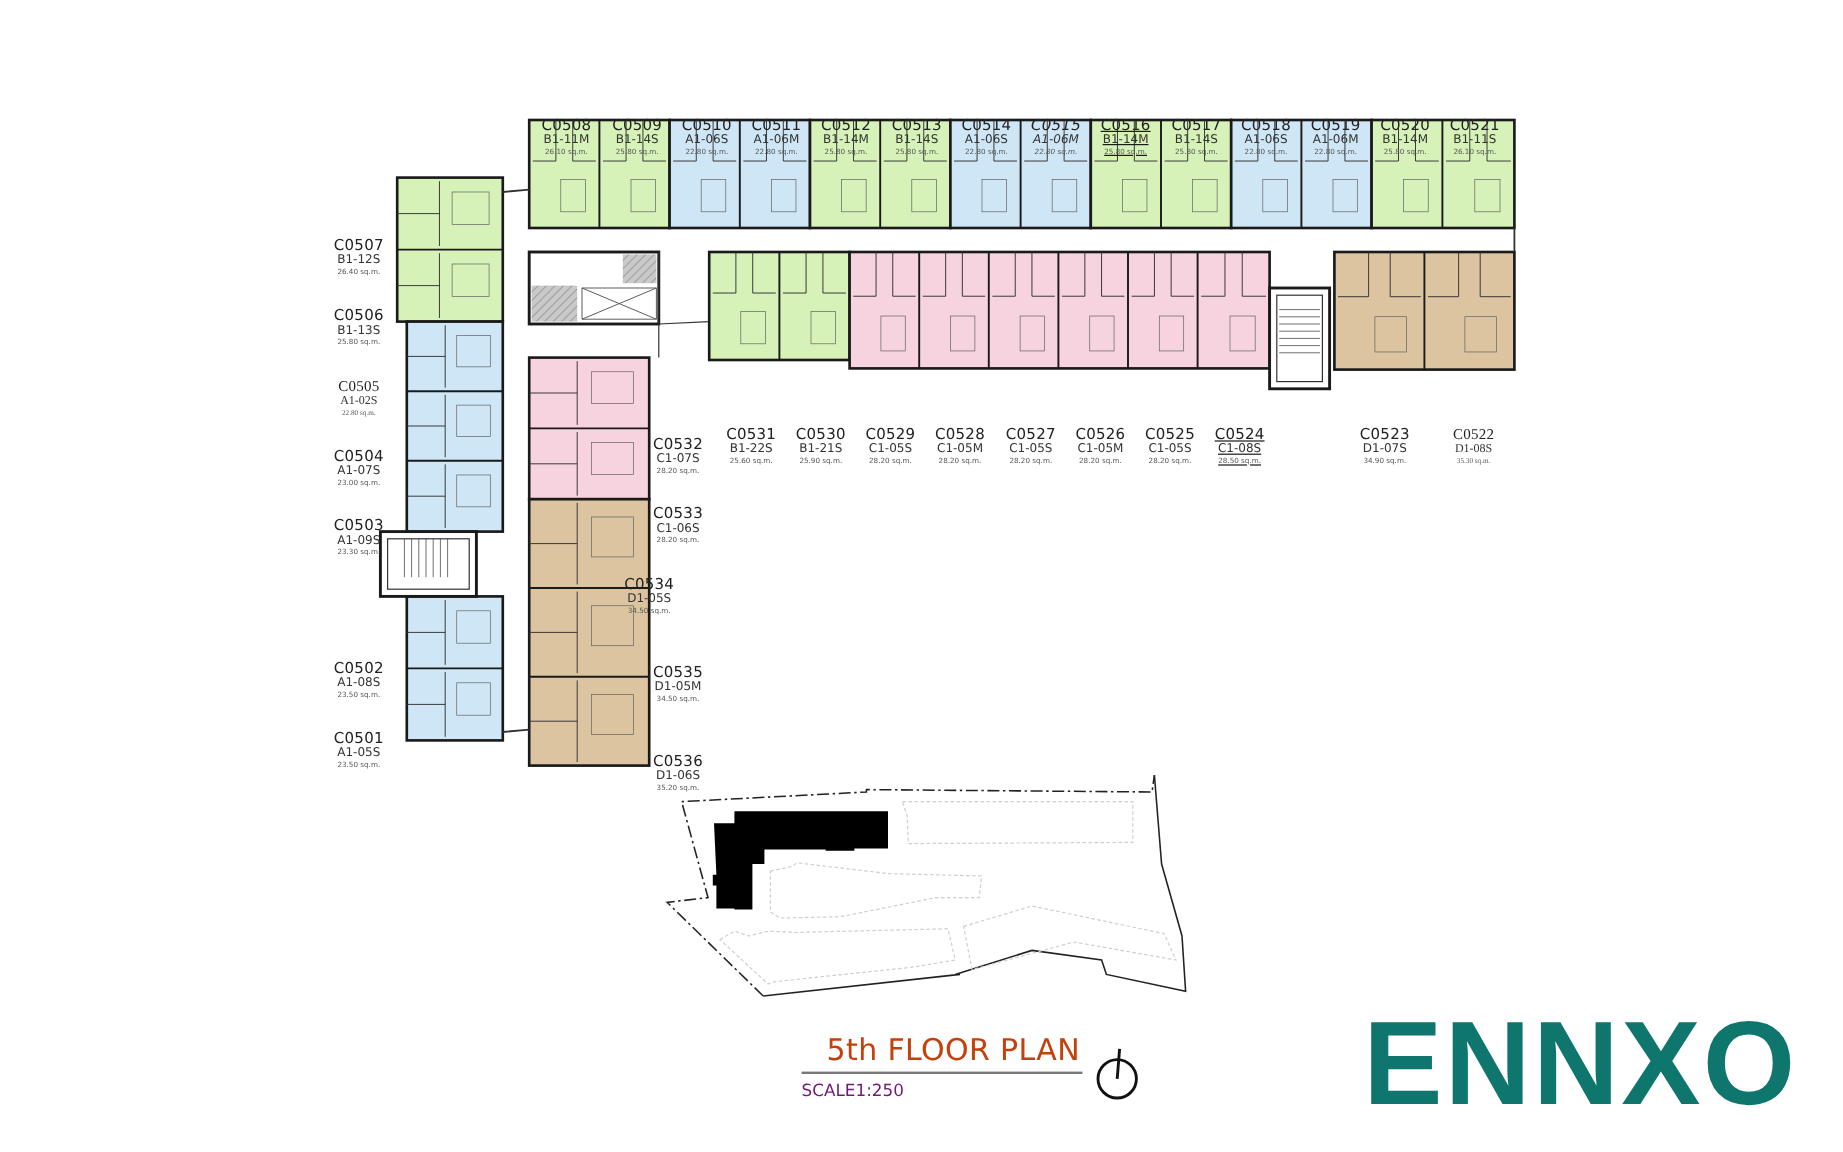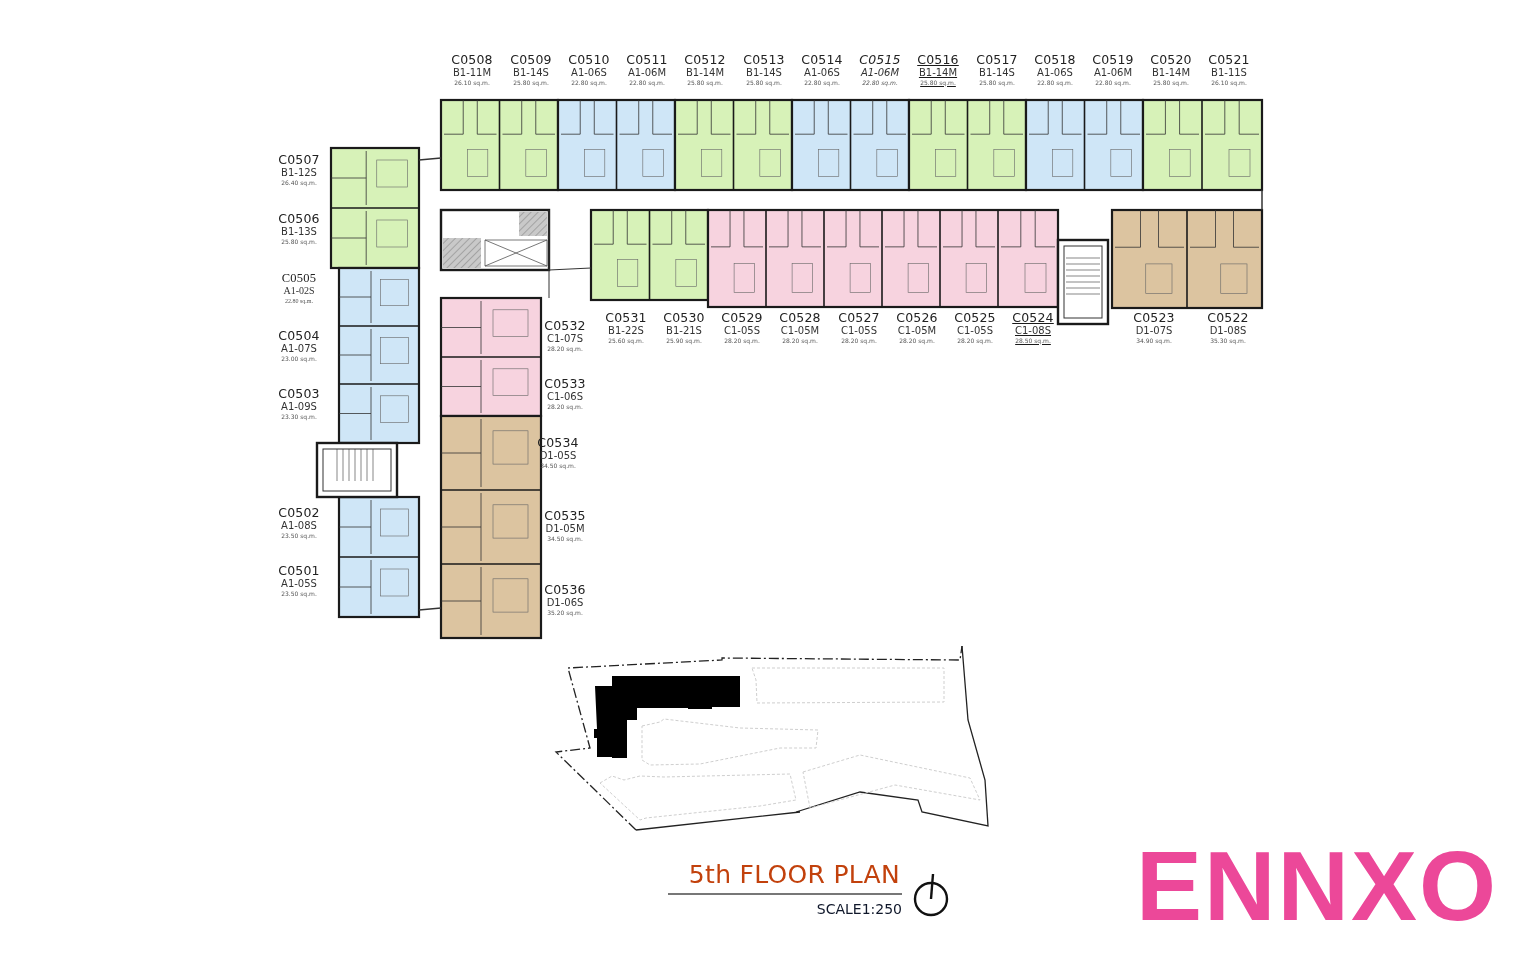--- a/index.html
+++ b/index.html
@@ -1,27 +1,27 @@
 <!DOCTYPE html>
 <html><head>
 <meta charset="utf-8">
 <style>
   html, body { margin:0; padding:0; background:#ffffff; }
   body { width:1536px; height:960px; position:relative; overflow:hidden; font-family:"DejaVu Sans", sans-serif; color:#1a1a1a; }
   #plan { position:absolute; left:0; top:0; width:1536px; height:960px; }
   .lbl { position:absolute; text-align:center; line-height:1; white-space:nowrap; }
-  .lbl .code { font-size:12.5px; letter-spacing:0.2px; color:#222; display:block; }
+  .lbl .code { font-size:12.5px; letter-spacing:0.2px; color:#222; display:block;margin-top:44px; }
   .lbl .type { font-size:10px; color:#333; display:block; margin-top:1px; }
   .lbl .area { font-size:6px; color:#555; display:block; margin-top:2px; }
   .title-block { position:absolute; left:668px; top:862px; width:234px; }
   .title-block .title { font-size:25px; color:#c2410c; text-align:right; padding-right:2px; letter-spacing:0.3px; line-height:1; }
   .title-block .rule { height:2px; background:#777; margin-top:6px; }
-  .title-block .scale-row { display:flex; justify-content:flex-end; margin-top:6px; font-size:14px; color:#0f172a; }
+  .title-block .scale-row { display:flex; justify-content:flex-start; margin-top:6px; font-size:14px; color:#701a75; }
   .north { position:absolute; left:912px; top:870px; width:40px; height:50px; }
-  .watermark { position:absolute; left:1136px; top:836px; font-family:"Liberation Sans", sans-serif; font-weight:bold; font-size:99px; letter-spacing:2px; color:#ec4899; line-height:1; }
+  .watermark { position:absolute; left:1136px; top:836px; font-family:"Liberation Sans", sans-serif; font-weight:bold; font-size:99px; letter-spacing:2px; color:#0f766e; line-height:1; }
 </style>
 </head>
 <body>
 
 <svg id="plan" viewBox="0 0 1536 960" xmlns="http://www.w3.org/2000/svg">
   <defs>
     <pattern id="hatch" width="5" height="5" patternUnits="userSpaceOnUse" patternTransform="rotate(45)">
       <rect width="5" height="5" fill="#c9c9c9"></rect>
       <line x1="0" y1="0" x2="0" y2="5" stroke="#8a8a8a" stroke-width="1.2"></line>
     </pattern>
@@ -313,21 +313,21 @@
     <div class="lbl" style="left: 1141px; top: 54px; width: 60px;">
       <span class="code">C0520</span>
       <span class="type">B1-14M</span>
       <span class="area">25.80 sq.m.</span>
     </div>
     <div class="lbl" style="left: 1199px; top: 54px; width: 60px;">
       <span class="code">C0521</span>
       <span class="type">B1-11S</span>
       <span class="area">26.10 sq.m.</span>
     </div>
-    <div class="lbl" style="left: 1198px; top: 312px; width: 60px;">
+    <div class="lbl" style="left: 1198px; top: 312px; width: 60px; font-family: Liberation Serif, serif;">
       <span class="code">C0522</span>
       <span class="type">D1-08S</span>
       <span class="area">35.30 sq.m.</span>
     </div>
     <div class="lbl" style="left: 1124px; top: 312px; width: 60px;">
       <span class="code">C0523</span>
       <span class="type">D1-07S</span>
       <span class="area">34.90 sq.m.</span>
     </div>
     <div class="lbl" style="left: 1003px; top: 312px; width: 60px; text-decoration: underline;">
@@ -373,21 +373,21 @@
     <div class="lbl" style="left: 535px; top: 320px; width: 60px;">
       <span class="code">C0532</span>
       <span class="type">C1-07S</span>
       <span class="area">28.20 sq.m.</span>
     </div>
     <div class="lbl" style="left: 535px; top: 378px; width: 60px;">
       <span class="code">C0533</span>
       <span class="type">C1-06S</span>
       <span class="area">28.20 sq.m.</span>
     </div>
-    <div class="lbl" style="left: 528px; top: 437px; width: 60px;">
+    <div class="lbl" style="left: 511px; top: 437px; width: 60px;">
       <span class="code">C0534</span>
       <span class="type">D1-05S</span>
       <span class="area">34.50 sq.m.</span>
     </div>
     <div class="lbl" style="left: 535px; top: 510px; width: 60px;">
       <span class="code">C0535</span>
       <span class="type">D1-05M</span>
       <span class="area">34.50 sq.m.</span>
     </div>
     <div class="lbl" style="left: 535px; top: 584px; width: 60px;">

